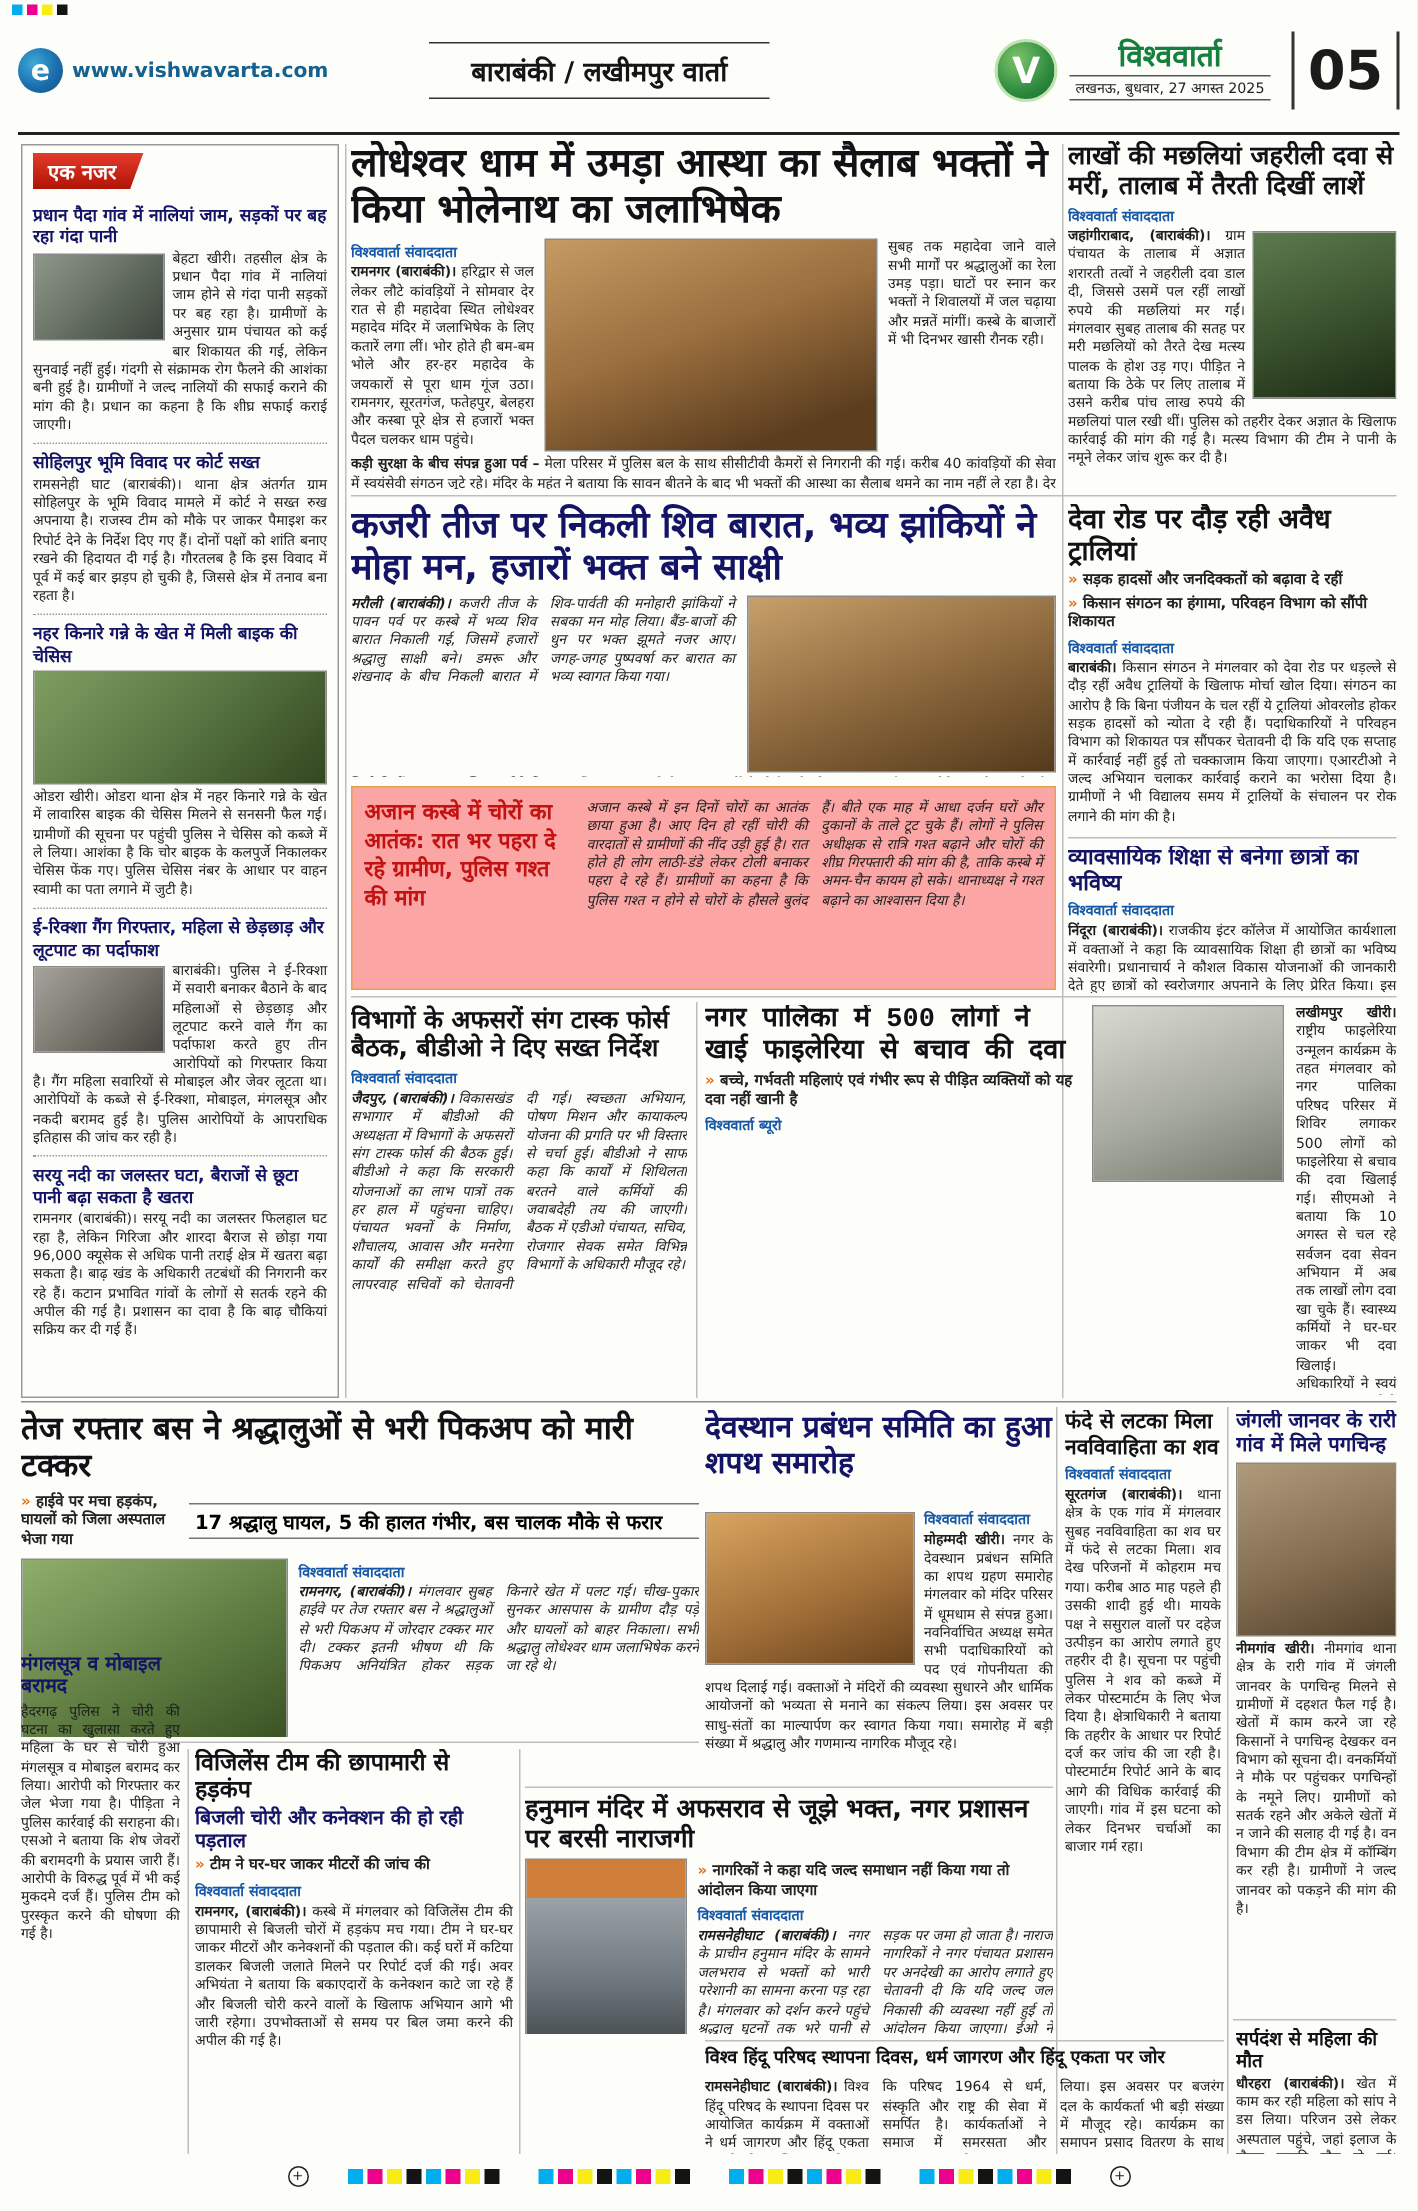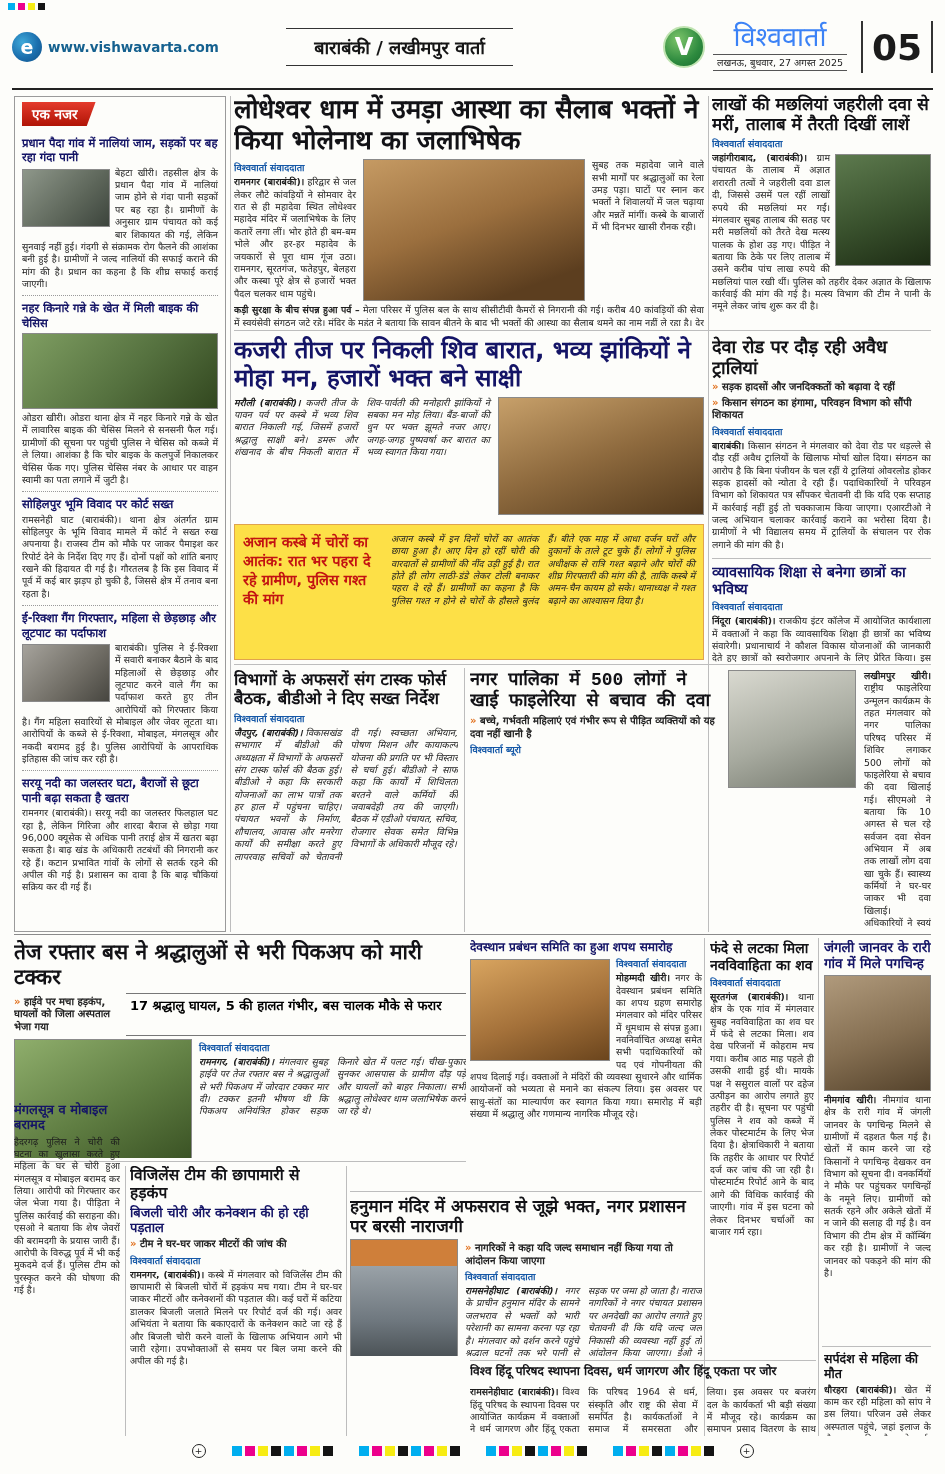--- a/index.html
+++ b/index.html
@@ -10,21 +10,21 @@
   
   .masthead{position:absolute;left:12px;top:10px;width:921px;height:74px;display:flex;align-items:center;}
   .mh-left{width:215px;display:flex;align-items:center;gap:6px;}
   .weblogo{width:30px;height:30px;border-radius:50%;background:radial-gradient(circle at 35% 35%,#3fa9d9,#1b6fae 55%,#0f4f85);color:#fff;font-weight:bold;font-size:19px;display:flex;align-items:center;justify-content:center;}
   .website{font-size:13.5px;font-weight:bold;color:#15618f;}
   .mh-center{flex:1;text-align:center;}
   .section-title{display:inline-block;font-size:18px;font-weight:bold;color:#151515;padding:6px 28px;border-top:1.5px solid #333;border-bottom:1.5px solid #333;}
   .mh-right{width:275px;display:flex;align-items:center;gap:8px;justify-content:flex-end;}
   .brandlogo{width:42px;height:42px;border-radius:50%;background:radial-gradient(circle at 35% 30%,#7cc46a,#2e8b3f 60%,#176b2d);color:#fff;font-weight:bold;font-size:24px;display:flex;align-items:center;justify-content:center;border:2px solid #bfe3b0;}
   .brandtext{text-align:center;}
-  .brand{font-size:27px;font-weight:normal;color:#3b82f6;line-height:1.05;}
+  .brand{font-size:20px;font-weight:bold;color:#15803d;line-height:1.05;}
   .dateline{font-size:9.5px;color:#222;border-top:1px solid #555;border-bottom:1px solid #555;padding:1px 4px;margin-top:2px;}
   .pagebox{width:72px;height:52px;margin-left:14px;border-left:2px solid #333;border-right:2px solid #333;display:flex;align-items:center;justify-content:center;font-size:36px;font-weight:bold;color:#1b1b1b;}
   .head-rule{position:absolute;left:12px;width:921px;top:88px;border-top:2px solid #222;}
 
   
   .cmyk{display:flex;gap:3px;}
   .cmyk i{display:block;width:10px;height:10px;}
   .cmyk i:nth-child(4n+1){background:#00aeef;}
   .cmyk i:nth-child(4n+2){background:#ec008c;}
   .cmyk i:nth-child(4n+3){background:#f7ec13;}
@@ -66,21 +66,21 @@
   .ph-rickshaw{background:linear-gradient(135deg,#a6a39c,#6f6c64 60%,#474640);}
   .ph-lodh{background:linear-gradient(160deg,#c59a63,#9b6f3e 45%,#5c3e1f 85%),linear-gradient(#000,#000);}
   .ph-fish{background:linear-gradient(160deg,#5d7a4e,#39512d 55%,#1d2c14);}
   .ph-barat{background:linear-gradient(160deg,#c7a06a,#8e6a3e 50%,#543a1c);}
   .ph-filaria{background:linear-gradient(160deg,#d9d9d0,#a8aba0 55%,#74786d);}
   .ph-bus{background:linear-gradient(150deg,#8fae6c,#5f7d42 55%,#3a5224);}
   .ph-flood{background:linear-gradient(180deg,#cf7f3a 0%,#cf7f3a 22%,#9aa2a8 22%,#6e777e 70%,#4c5357);}
   .ph-oath{background:linear-gradient(160deg,#d8a45f,#a4713a 55%,#6b451d);}
   .ph-wild{background:linear-gradient(160deg,#b09a7c,#846e51 55%,#55432c);}
 
-  .ajaan-box{background:#fde047;border:1px solid #e0a34e;display:flex;gap:10px;padding:8px;}
+  .ajaan-box{background:#fca5a5;border:1px solid #e0a34e;display:flex;gap:10px;padding:8px;}
   .ajaan-hl{width:138px;font-size:14.5px;font-weight:bold;color:#c21212;line-height:1.3;flex-shrink:0;}
 
   .subbar{border-top:1px solid #777;border-bottom:1px solid #777;font-weight:bold;}
 </style>
 </head>
 <body>
 
 <div class="page">
 
   <div class="cmyk mini">
@@ -130,28 +130,28 @@
   <section class="art oneglance" style="left:14px;top:96px;width:212px;height:836px;">
     <div class="og-title">एक नजर</div>
 
     <div class="og-item">
       <div class="og-hl">प्रधान पैदा गांव में नालियां जाम, सड़कों पर बह रहा गंदा पानी</div>
       <div class="photo ph-drain ph-f-l" style="width:88px;height:58px;"></div>
       <p class="body">बेहटा खीरी। तहसील क्षेत्र के प्रधान पैदा गांव में नालियां जाम होने से गंदा पानी सड़कों पर बह रहा है। ग्रामीणों के अनुसार ग्राम पंचायत को कई बार शिकायत की गई, लेकिन सुनवाई नहीं हुई। गंदगी से संक्रामक रोग फैलने की आशंका बनी हुई है। ग्रामीणों ने जल्द नालियों की सफाई कराने की मांग की है। प्रधान का कहना है कि शीघ्र सफाई कराई जाएगी।</p>
     </div>
 
     <div class="og-item">
+      <div class="og-hl">सोहिलपुर भूमि विवाद पर कोर्ट सख्त</div>
+      <p class="body">रामसनेही घाट (बाराबंकी)। थाना क्षेत्र अंतर्गत ग्राम सोहिलपुर के भूमि विवाद मामले में कोर्ट ने सख्त रुख अपनाया है। राजस्व टीम को मौके पर जाकर पैमाइश कर रिपोर्ट देने के निर्देश दिए गए हैं। दोनों पक्षों को शांति बनाए रखने की हिदायत दी गई है। गौरतलब है कि इस विवाद में पूर्व में कई बार झड़प हो चुकी है, जिससे क्षेत्र में तनाव बना रहता है।</p>
+    </div>
+
+    <div class="og-item">
       <div class="og-hl">नहर किनारे गन्ने के खेत में मिली बाइक की चेसिस</div>
       <div class="photo ph-chassis" style="width:100%;height:76px;margin:3px 0;"></div>
       <p class="body">ओडरा खीरी। ओडरा थाना क्षेत्र में नहर किनारे गन्ने के खेत में लावारिस बाइक की चेसिस मिलने से सनसनी फैल गई। ग्रामीणों की सूचना पर पहुंची पुलिस ने चेसिस को कब्जे में ले लिया। आशंका है कि चोर बाइक के कलपुर्जे निकालकर चेसिस फेंक गए। पुलिस चेसिस नंबर के आधार पर वाहन स्वामी का पता लगाने में जुटी है।</p>
-    </div>
-
-    <div class="og-item">
-      <div class="og-hl">सोहिलपुर भूमि विवाद पर कोर्ट सख्त</div>
-      <p class="body">रामसनेही घाट (बाराबंकी)। थाना क्षेत्र अंतर्गत ग्राम सोहिलपुर के भूमि विवाद मामले में कोर्ट ने सख्त रुख अपनाया है। राजस्व टीम को मौके पर जाकर पैमाइश कर रिपोर्ट देने के निर्देश दिए गए हैं। दोनों पक्षों को शांति बनाए रखने की हिदायत दी गई है। गौरतलब है कि इस विवाद में पूर्व में कई बार झड़प हो चुकी है, जिससे क्षेत्र में तनाव बना रहता है।</p>
     </div>
 
     <div class="og-item">
       <div class="og-hl">ई-रिक्शा गैंग गिरफ्तार, महिला से छेड़छाड़ और लूटपाट का पर्दाफाश</div>
       <div class="photo ph-rickshaw ph-f-l" style="width:88px;height:58px;"></div>
       <p class="body">बाराबंकी। पुलिस ने ई-रिक्शा में सवारी बनाकर बैठाने के बाद महिलाओं से छेड़छाड़ और लूटपाट करने वाले गैंग का पर्दाफाश करते हुए तीन आरोपियों को गिरफ्तार किया है। गैंग महिला सवारियों से मोबाइल और जेवर लूटता था। आरोपियों के कब्जे से ई-रिक्शा, मोबाइल, मंगलसूत्र और नकदी बरामद हुई है। पुलिस आरोपियों के आपराधिक इतिहास की जांच कर रही है।</p>
     </div>
 
     <div class="og-item">
       <div class="og-hl">सरयू नदी का जलस्तर घटा, बैराजों से छूटा पानी बढ़ा सकता है खतरा</div>
@@ -227,21 +227,21 @@
         <div class="byline">विश्ववार्ता ब्यूरो</div>
       </div>
       <div class="photo ph-filaria" style="width:128px;height:118px;"></div>
       <p class="body" style="flex:1;"><b class="place">लखीमपुर खीरी।</b> <span>राष्ट्रीय फाइलेरिया उन्मूलन कार्यक्रम के तहत मंगलवार को नगर पालिका परिषद परिसर में शिविर लगाकर 500 लोगों को फाइलेरिया से बचाव की दवा खिलाई गई। सीएमओ ने बताया कि 10 अगस्त से चल रहे सर्वजन दवा सेवन अभियान में अब तक लाखों लोग दवा खा चुके हैं। स्वास्थ्य कर्मियों ने घर-घर जाकर भी दवा खिलाई। अधिकारियों ने स्वयं दवा खाकर लोगों को जागरूक किया और अफवाहों पर ध्यान न देने की अपील की। दवा खाली पेट नहीं खानी है। टीमों की निगरानी के लिए पर्यवेक्षक तैनात किए गए हैं। जिला मलेरिया अधिकारी ने बताया कि छूटे हुए लोगों को मॉपअप राउंड में दवा खिलाई जाएगी।</span></p>
     </div>
 
   </section>
 
   <section class="art" style="left:14px;top:940px;width:452px;height:218px;">
     <h1 class="hl" style="font-size:21px;margin-bottom:3px;">तेज रफ्तार बस ने श्रद्धालुओं से भरी पिकअप को मारी टक्कर</h1>
-    <div style="display:flex;gap:8px;margin-bottom:3px;">
+    <div style="display:flex;gap:8px;align-items:center;margin-bottom:3px;">
       <div class="bullet" style="width:104px;">हाईवे पर मचा हड़कंप, घायलों को जिला अस्पताल भेजा गया</div>
       <div class="subbar" style="flex:1;font-size:13px;padding:2px 4px;">17 श्रद्धालु घायल, 5 की हालत गंभीर, बस चालक मौके से फरार</div>
     </div>
     <div style="display:flex;gap:7px;">
       <div class="photo ph-bus" style="width:178px;height:122px;"></div>
       <div style="flex:1;">
         <div class="byline">विश्ववार्ता संवाददाता</div>
         <p class="body cols2"><b class="place">रामनगर, (बाराबंकी)।</b> <span>मंगलवार सुबह हाईवे पर तेज रफ्तार बस ने श्रद्धालुओं से भरी पिकअप में जोरदार टक्कर मार दी। टक्कर इतनी भीषण थी कि पिकअप अनियंत्रित होकर सड़क किनारे खेत में पलट गई। चीख-पुकार सुनकर आसपास के ग्रामीण दौड़ पड़े और घायलों को बाहर निकाला। सभी श्रद्धालु लोधेश्वर धाम जलाभिषेक करने जा रहे थे।</span></p>
       </div>
     </div>
@@ -267,21 +267,21 @@
       <div class="photo ph-flood" style="width:108px;height:118px;"></div>
       <div style="flex:1;">
         <div class="bullet">नागरिकों ने कहा यदि जल्द समाधान नहीं किया गया तो आंदोलन किया जाएगा</div>
         <div class="byline">विश्ववार्ता संवाददाता</div>
         <p class="body cols2"><b class="place">रामसनेहीघाट (बाराबंकी)।</b> <span>नगर के प्राचीन हनुमान मंदिर के सामने जलभराव से भक्तों को भारी परेशानी का सामना करना पड़ रहा है। मंगलवार को दर्शन करने पहुंचे श्रद्धालु घुटनों तक भरे पानी से होकर मंदिर पहुंचे। नालियों की सफाई न होने से बारिश का पानी सड़क पर जमा हो जाता है। नाराज नागरिकों ने नगर पंचायत प्रशासन पर अनदेखी का आरोप लगाते हुए चेतावनी दी कि यदि जल्द जल निकासी की व्यवस्था नहीं हुई तो आंदोलन किया जाएगा। ईओ ने शीघ्र समाधान कराने का आश्वासन दिया है।</span></p>
       </div>
     </div>
   </section>
 
   <section class="art" style="left:470px;top:940px;width:232px;height:248px;">
-    <h2 class="hl hl-navy" style="font-size:12px;margin-bottom:3px;">देवस्थान प्रबंधन समिति का हुआ शपथ समारोह</h2>
+    <h2 class="hl hl-navy" style="font-size:20px;margin-bottom:19px;">देवस्थान प्रबंधन समिति का हुआ शपथ समारोह</h2>
     <div class="photo ph-oath" style="width:140px;height:102px;float:left;margin:2px 6px 2px 0;"></div>
     <div class="byline">विश्ववार्ता संवाददाता</div>
     <p class="body"><b class="place">मोहम्मदी खीरी।</b> <span>नगर के देवस्थान प्रबंधन समिति का शपथ ग्रहण समारोह मंगलवार को मंदिर परिसर में धूमधाम से संपन्न हुआ। नवनिर्वाचित अध्यक्ष समेत सभी पदाधिकारियों को पद एवं गोपनीयता की शपथ दिलाई गई। वक्ताओं ने मंदिरों की व्यवस्था सुधारने और धार्मिक आयोजनों को भव्यता से मनाने का संकल्प लिया। इस अवसर पर साधु-संतों का माल्यार्पण कर स्वागत किया गया। समारोह में बड़ी संख्या में श्रद्धालु और गणमान्य नागरिक मौजूद रहे।</span></p>
   </section>
 
   <section class="art" style="left:710px;top:940px;width:104px;height:416px;">
     <h3 class="hl" style="font-size:14px;margin-bottom:3px;">फंदे से लटका मिला नवविवाहिता का शव</h3>
     <div class="byline">विश्ववार्ता संवाददाता</div>
     <p class="body"><b class="place">सूरतगंज (बाराबंकी)।</b> <span>थाना क्षेत्र के एक गांव में मंगलवार सुबह नवविवाहिता का शव घर में फंदे से लटका मिला। शव देख परिजनों में कोहराम मच गया। करीब आठ माह पहले ही उसकी शादी हुई थी। मायके पक्ष ने ससुराल वालों पर दहेज उत्पीड़न का आरोप लगाते हुए तहरीर दी है। सूचना पर पहुंची पुलिस ने शव को कब्जे में लेकर पोस्टमार्टम के लिए भेज दिया है। क्षेत्राधिकारी ने बताया कि तहरीर के आधार पर रिपोर्ट दर्ज कर जांच की जा रही है। पोस्टमार्टम रिपोर्ट आने के बाद आगे की विधिक कार्रवाई की जाएगी। गांव में इस घटना को लेकर दिनभर चर्चाओं का बाजार गर्म रहा।</span></p>
   </section>

